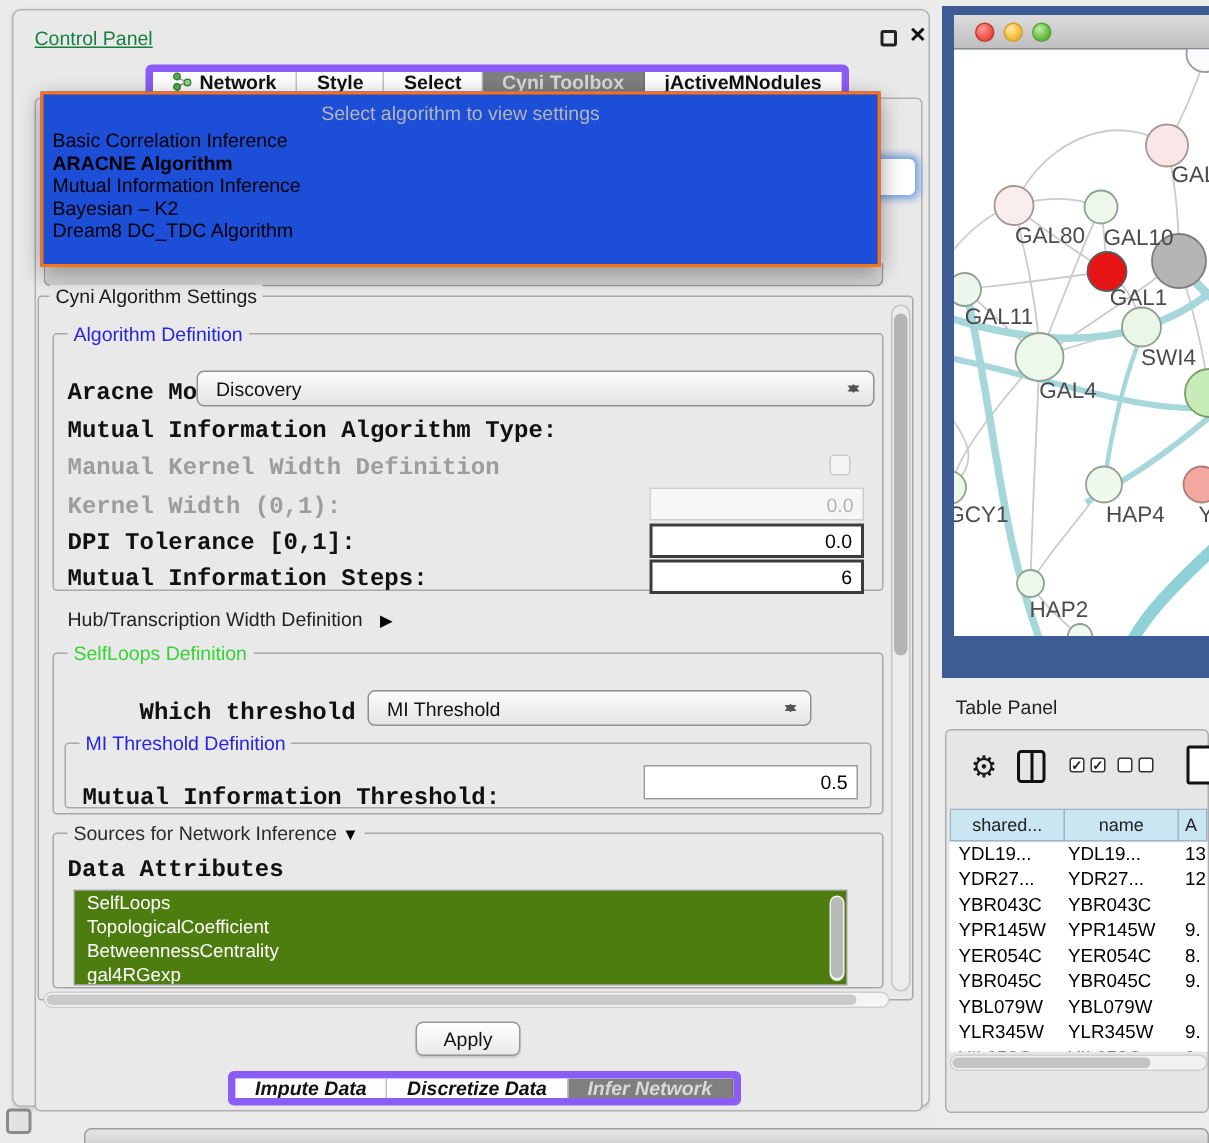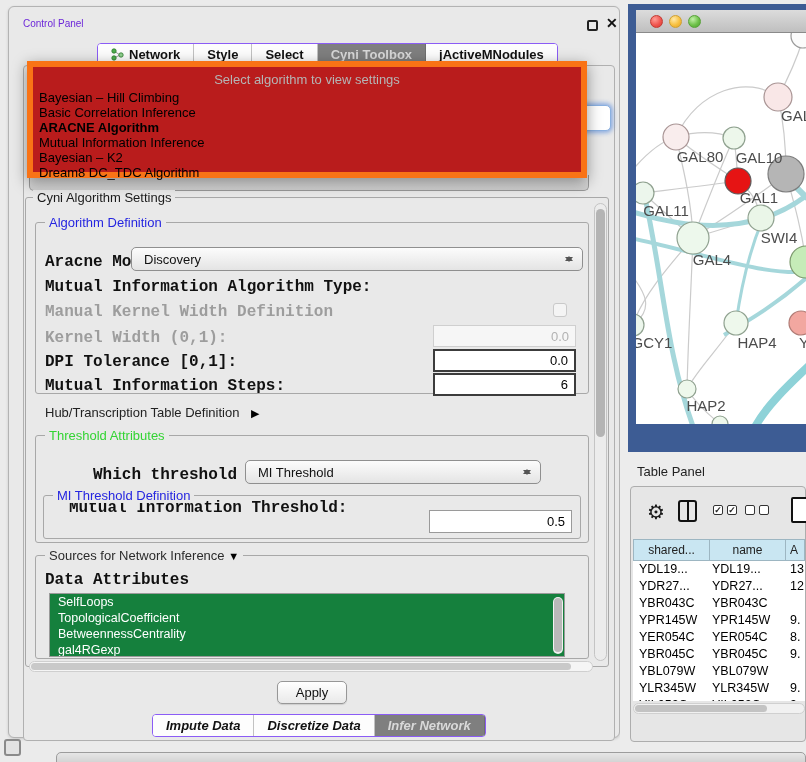--- a/index.html
+++ b/index.html
@@ -3,46 +3,46 @@
 <meta charset="utf-8">
 <style>
   * { margin:0; padding:0; box-sizing:border-box; }
   html,body { width:806px; height:762px; }
   body { font-family:"Liberation Sans", sans-serif; background:#ebebeb; position:relative; overflow:hidden; }
   .abs { position:absolute; }
 
   
   .cp-window { left:8px; top:6px; width:612px; height:732px; background:#e9e9e9;
                border:1px solid #b3b3b3; border-radius:6px; box-shadow:0 1px 3px rgba(0,0,0,.15); }
-  .cp-title { left:14px; top:11px; font-size:10px; color:#6d28d9; }
+  .cp-title { left:14px; top:11px; font-size:13px; color:#15803d;text-decoration:underline; }
   .cp-float { left:578px; top:13px; width:11px; height:11px; border:2px solid #222; border-radius:2px; background:transparent; }
   .cp-close { left:597px; top:8px; font-size:14px; font-weight:bold; color:#111; }
 
   
-  .seg { display:flex; height:23px; border:1px solid #8b5cf6; border-radius:4px; overflow:hidden; background:#fdfdfd; }
+  .seg { display:flex; height:23px; border:5px solid #8b5cf6; border-radius:4px; overflow:hidden; background:#fdfdfd; }
   .seg .tab { display:flex; align-items:center; padding:0 13px; font-size:13px; font-weight:bold; color:#111;
               background:#fdfdfd; border-right:1px solid #c2c2c2; white-space:nowrap; }
   .seg .tab:last-child { border-right:none;justify-content:center; }
   .seg .tab.sel { background:#7f7f7f; color:#d9d9d9; border-right:1px solid #6f6f6f; }
   .top-tabs { left:88px; top:36px; }
   .bottom-tabs { left:143px; top:707px;font-style:italic; }
   .tab-icon { width:13px; height:13px; margin-right:5px; }
 
   
   .cp-inner { left:14px; top:58px; width:592px; height:676px; border:1px solid #b0b0b0; border-radius:4px; background:#e9e9e9; }
 
   
   .focus-frag { left:572px; top:98px; width:30px; height:26px; background:#fff; border:1px solid #8ab0e0;
                 border-radius:5px; box-shadow:0 0 4px 2px rgba(90,140,220,.65); }
   
   .combo-frag { left:20px; top:168px; width:560px; height:16px; border:1px solid #999; border-top:none;
                 border-radius:0 0 5px 5px; background:linear-gradient(#e3e3e3,#cfcfcf); }
 
   
-  .dropdown { left:18px; top:54px; width:560px; height:117px; background:#b91c1c; border:6px solid #f97316;
+  .dropdown { left:18px; top:54px; width:560px; height:117px; background:#1d4ed8; border:2px solid #f97316;
               box-shadow:0 4px 14px rgba(0,0,0,.4); z-index:30; }
   .dd-placeholder { position:absolute; left:0; top:5px; width:100%; text-align:center; font-size:13px; color:#b5b5b5; }
   .dd-items { position:absolute; left:4px; top:23px; right:4px; }
   .dd-item { font-size:13px; color:#000; line-height:15px; padding-left:2px; white-space:nowrap; }
   .dd-item.bold { font-weight:bold; }
 
   
   .groupbox { border:1px solid #a8a8a8; border-radius:3px; }
   .legend { position:absolute; font-size:13px; background:#e9e9e9; padding:0 4px; white-space:nowrap; z-index:2; }
   .settings-group { left:16px; top:190px; width:584px; height:470px; }
@@ -65,21 +65,21 @@
   .tfield.dis { background:#f6f6f6; border:1px solid #cfcfcf; color:#b2b2b2; }
   .tfield.strong { border:2px solid #3c3c3c; color:#000; }
   .tfield.norm { border:1px solid #9a9a9a; color:#000; }
 
   .checkbox { width:14px; height:14px; border:1px solid #c9c9c9; border-radius:3px; background:#f4f4f4; }
 
   .tri { font-size:11px; color:#000; }
 
   
   .listbox { left:40px; top:586px; width:516px; height:64px; background:#fff; border:1px solid #9a9a9a; overflow:hidden; }
-  .li-sel { height:16px; background:#15803d; color:#fff; font-size:12.5px; line-height:16px; padding-left:8px; white-space:nowrap; }
+  .li-sel { height:16px; background:#4d7c0f; color:#fff; font-size:12.5px; line-height:16px; padding-left:8px; white-space:nowrap; }
   .lb-scroll { position:absolute; right:1px; top:3px; width:10px; height:57px; background:#f2f2f2; border-radius:5px; }
   .lb-thumb { position:absolute; left:1px; top:1px; width:8px; height:54px; background:#b9b9b9; border-radius:4px; }
 
   
   .v-scroll { left:585px; top:196px; width:13px; height:458px; background:#ececec; border:1px solid #c4c4c4; border-radius:7px; }
   .v-thumb { position:absolute; left:1px; top:5px; width:9px; height:228px; background:#b4b4b4; border-radius:5px; }
   .h-scroll { left:20px; top:654px; width:564px; height:11px; background:#f5f5f5; border:1px solid #cfcfcf; border-radius:6px; }
   .h-thumb { position:absolute; left:1px; top:1px; width:540px; height:7px; background:#c9c9c9; border-radius:4px; }
 
   .apply-btn { left:268px; top:674px; width:70px; height:23px; border:1px solid #979797; border-radius:5px;
@@ -162,21 +162,20 @@
   </div>
 
   <div class="abs cp-inner"></div>
 
   <div class="abs focus-frag"></div>
   <div class="abs combo-frag"></div>
 
   <div class="abs dropdown">
     <div class="dd-placeholder">Select algorithm to view settings</div>
     <div class="dd-items">
-      <div class="dd-item">Bayesian – Hill Climbing</div>
       <div class="dd-item">Basic Correlation Inference</div>
       <div class="dd-item bold">ARACNE Algorithm</div>
       <div class="dd-item">Mutual Information Inference</div>
       <div class="dd-item">Bayesian – K2</div>
       <div class="dd-item">Dream8 DC_TDC Algorithm</div>
     </div>
   </div>
 
   <div class="abs groupbox settings-group"></div>
   <div class="legend lg-black" style="left:24px; top:183px;">Cyni Algorithm Settings</div>
@@ -198,37 +197,37 @@
   <div class="abs fld-label dis" style="left:36px; top:322px;">Kernel Width (0,1):</div>
   <div class="abs tfield dis" style="left:424px; top:318px; width:143px; height:22px;">0.0</div>
 
   <div class="abs fld-label" style="left:36px; top:346px;">DPI Tolerance [0,1]:</div>
   <div class="abs tfield strong" style="left:424px; top:342px; width:143px; height:23px;">0.0</div>
 
   <div class="abs fld-label" style="left:36px; top:370px;">Mutual Information Steps:</div>
   <div class="abs tfield strong" style="left:424px; top:366px; width:143px; height:23px;">6</div>
 
   <div class="abs plain-label" style="left:36px; top:398px;">
-    <span>Hub/Transcription Table Definition</span>
+    <span>Hub/Transcription Width Definition</span>
     <span class="tri" style="margin-left:8px;">▶</span>
   </div>
 
   <div class="abs groupbox" style="left:26px; top:428px; width:554px; height:108px;"></div>
-  <div class="legend lg-green" style="left:36px; top:421px;">Threshold Attributes</div>
+  <div class="legend lg-green" style="left:36px; top:421px;">SelfLoops Definition</div>
 
   <div class="abs fld-label" style="left:84px; top:459px;">Which threshold to use:</div>
   <div class="abs combo" style="left:236px; top:453px; width:296px; height:24px;">
     <span>MI Threshold</span>
     <span class="stepper"></span>
   </div>
 
   <div class="abs groupbox" style="left:34px; top:488px; width:538px; height:44px;"></div>
   <div class="legend lg-blue" style="left:44px; top:481px;">MI Threshold Definition</div>
 
-  <div class="abs fld-label" style="left:46px; top:492px;margin-left:14px;">Mutual Information Threshold:</div>
+  <div class="abs fld-label" style="left:46px; top:516px;">Mutual Information Threshold:</div>
   <div class="abs tfield norm" style="left:420px; top:503px; width:143px; height:23px;">0.5</div>
 
   <div class="abs groupbox" style="left:26px; top:548px; width:554px; height:104px;"></div>
   <div class="legend lg-gray-ttl" style="left:36px; top:541px;">
     <span>Sources for Network Inference</span>
     <span class="tri">▼</span>
   </div>
   <div class="abs fld-label" style="left:36px; top:564px;">Data Attributes</div>
 
   <div class="abs listbox">

